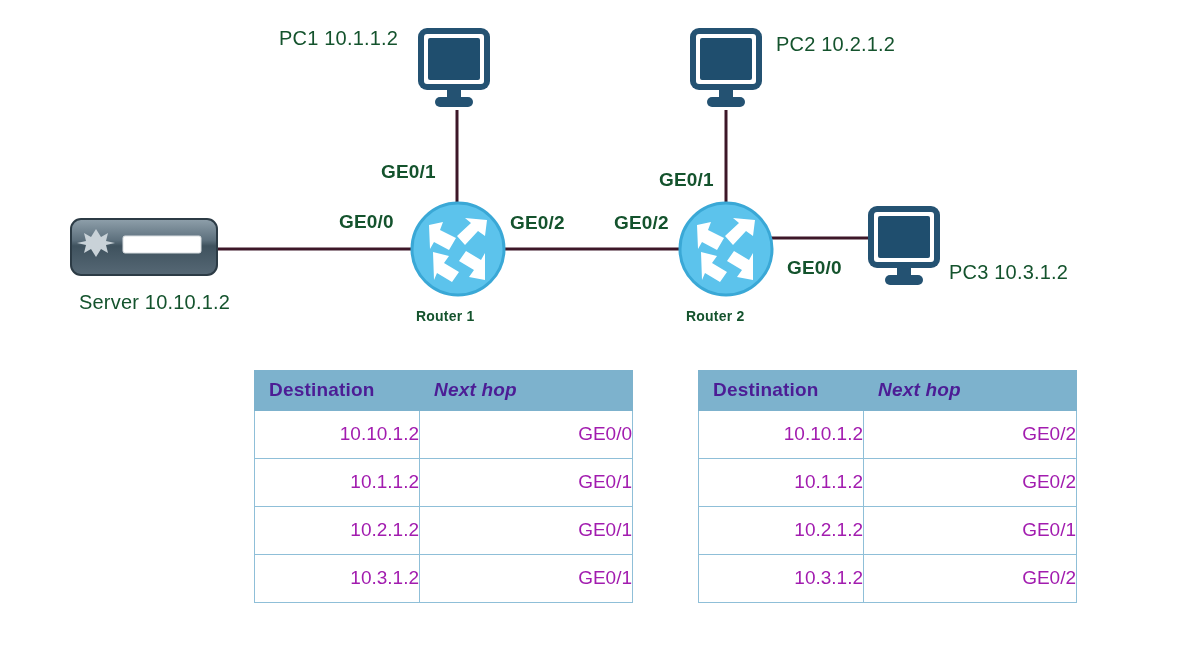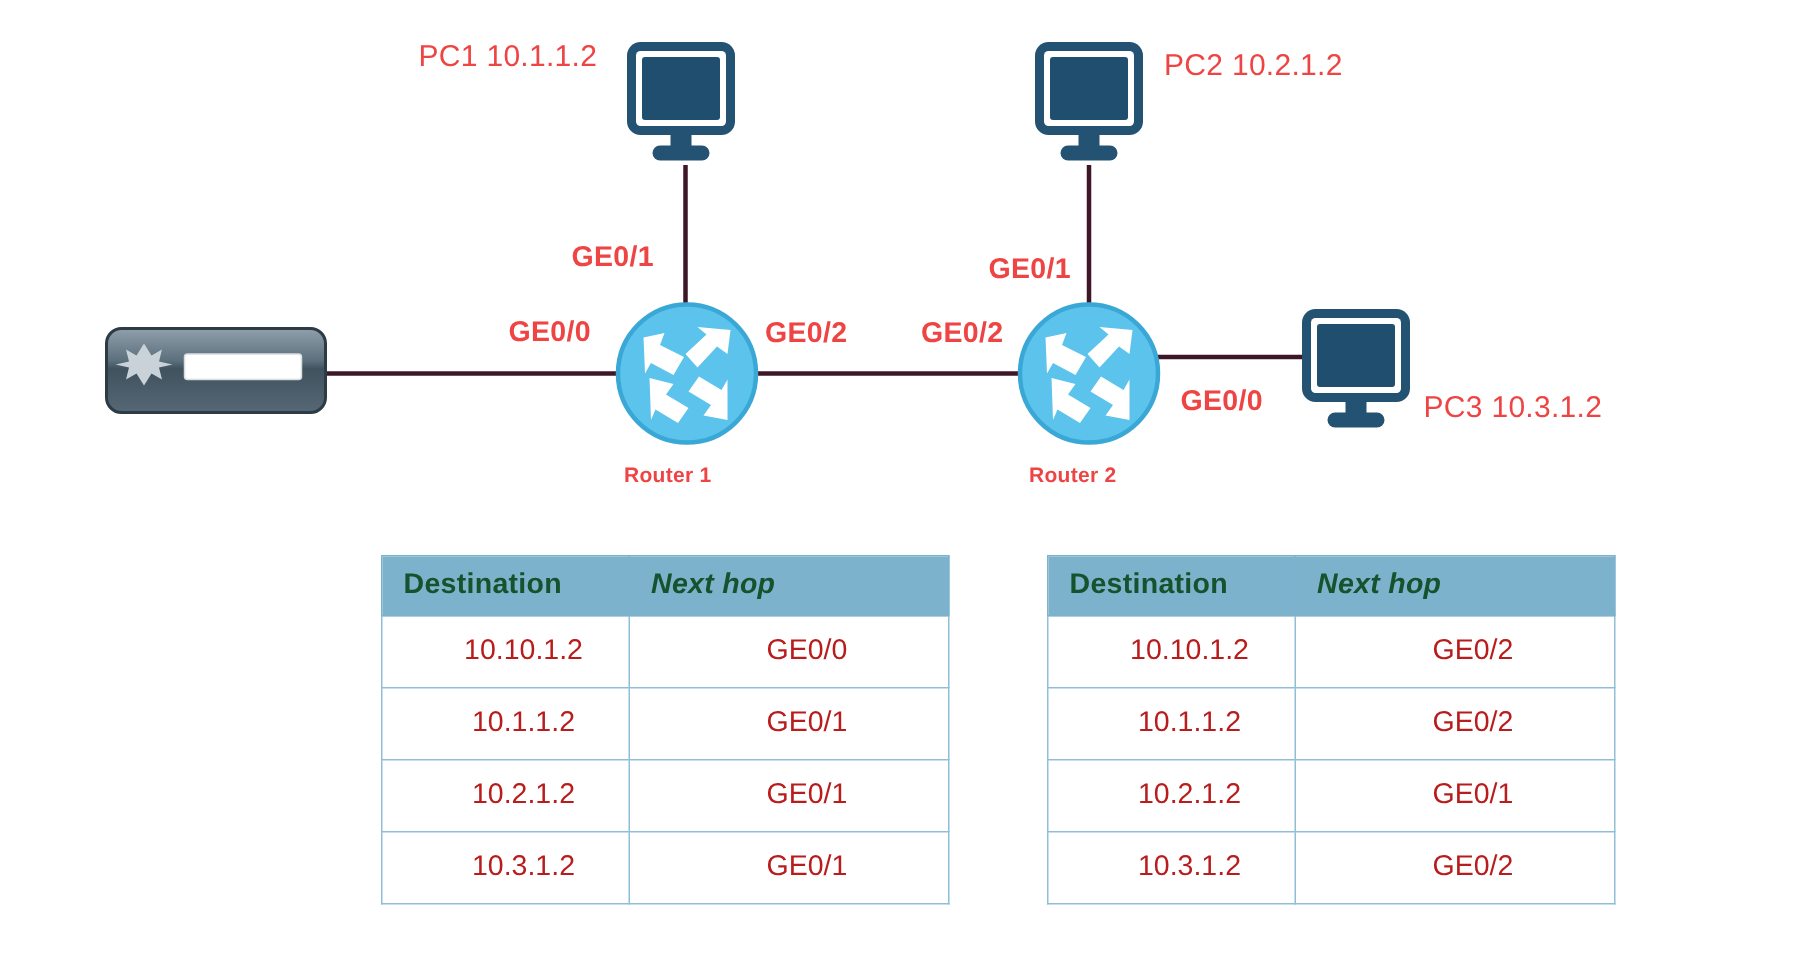--- a/index.html
+++ b/index.html
@@ -23,21 +23,21 @@
     left: 0; top: 0;
     width: 1200px;
     height: 645px;
   }
 
   
   .label {
     position: absolute;
     font-family: "Liberation Sans", sans-serif;
     font-size: 19px;
-    color: #ef4444;
+    color: #14532d;
     white-space: nowrap;
     letter-spacing: 0.2px;
   }
   .label-port {
     font-weight: bold;
     font-size: 19px;
   }
   .label-dev {
     font-weight: bold;
     font-size: 14px;
@@ -59,33 +59,33 @@
   
   .rtable {
     position: absolute;
     border-collapse: collapse;
     border-spacing: 0;
     background: #ffffff;
     table-layout: fixed;
   }
   .rtable th {
     background: #7db2cd;
-    color: #14532d;
+    color: #4c1d95;
     font-size: 19px;
     font-weight: bold;
     text-align: left;
     padding: 8px 0 9px 14px;
     border: 1px solid #7db2cd;
     letter-spacing: 0.2px;
   }
   .rtable td {
     font-size: 19px;
-    color: #b91c1c;
+    color: #a21caf;
     font-weight: normal;
-    text-align: center;
+    text-align: right;
     padding: 10px 0 11px 24px;
     border: 1px solid #8fbfd8;
     background: #ffffff;
     height: 26px;
   }
   .col-dest { width: 150px; }
   .col-hop  { width: 198px; font-style: italic; }
 </style>
 </head>
 <body>
@@ -148,20 +148,21 @@
           <stop offset="100%" stop-color="#566875"></stop>
         </linearGradient>
       </defs>
       <rect x="1" y="1" width="146" height="56" rx="10" ry="10" fill="url(#srvGrad)" stroke="#2c3b45" stroke-width="2"></rect>
       <g fill="#c9d2d8">
         <path d="M26 11 l5 8 l7 -4 l-2 8 l9 2 l-9 2 l2 8 l-7 -4 l-5 8 l-5 -8 l-7 4 l2 -8 l-9 -2 l9 -2 l-2 -8 l7 4 z"></path>
       </g>
       <rect x="53" y="18" width="78" height="17" rx="2" ry="2" fill="#ffffff" stroke="#d8dde0" stroke-width="1"></rect>
     </svg>
   </div>
+  <div class="label label-host" style="left:79px; top:291px;">Server 10.10.1.2</div>
 
   <div class="router" style="left:409px; top:200px;">
     <svg viewBox="0 0 98 98" width="98" height="98">
       <circle cx="49" cy="49" r="46" fill="#5cc3ec" stroke="#3aa8d6" stroke-width="3"></circle>
       <g fill="#ffffff">
 
         <path d="M20 25 L34 22 L31 30 L47 38 L40 50 L25 42 L21 49 Z"></path>
 
         <path d="M78 20 L76 36 L69 31 L56 45 L48 36 L62 23 L56 18 Z"></path>
 

